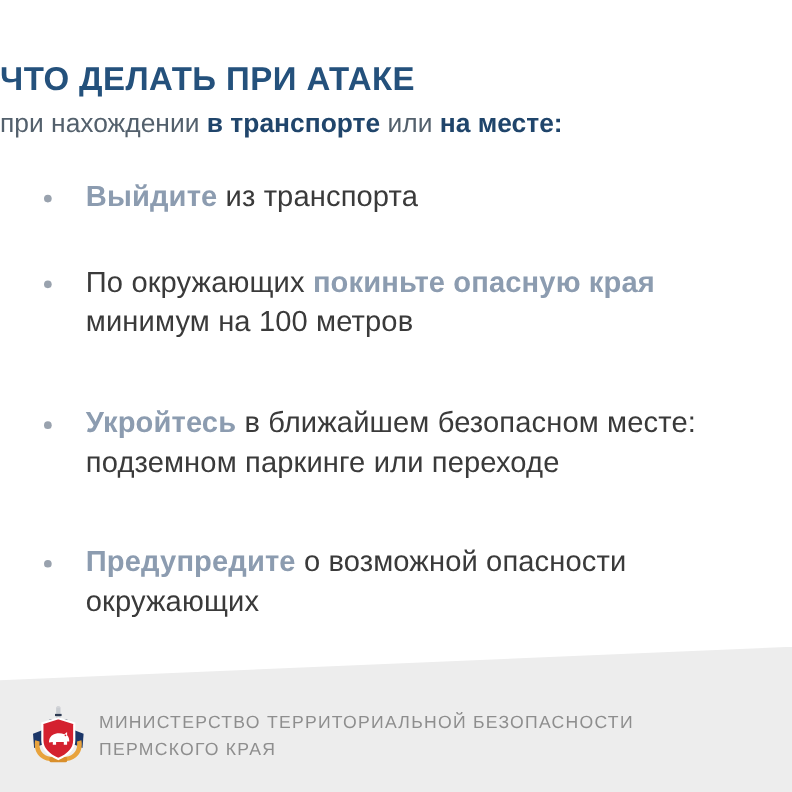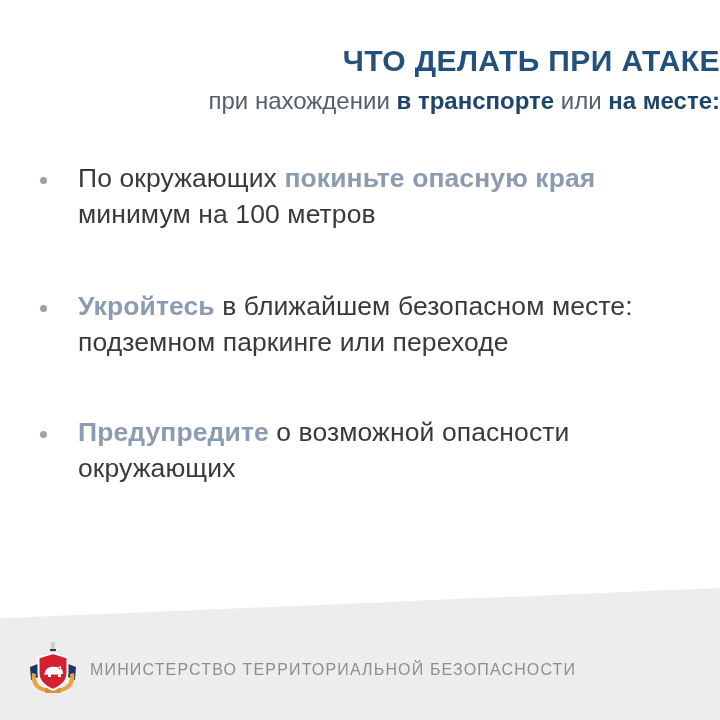--- a/index.html
+++ b/index.html
@@ -26,24 +26,24 @@
     bottom: 0;
     height: 132px;
     background: #ededed;
     clip-path: polygon(0% 23%, 100% 0%, 100% 100%, 0% 100%);
     z-index: 0;
   }
 
   
   .header {
     position: absolute;
-    top: 44px;
+    top: 56px;
     left: 0;
     width: 720px;
-    text-align: right;
+    text-align: left;
     z-index: 2;
   }
   .title {
     font-size: 30px;
     font-weight: 700;
     color: #24517c;
     letter-spacing: 0.4px;
     line-height: 1.12;
     margin: 0;
     white-space: nowrap;
@@ -139,20 +139,24 @@
   <div class="header">
     <h1 class="title">ЧТО ДЕЛАТЬ ПРИ АТАКЕ</h1>
 
     <p class="subtitle">
       <span>при нахождении </span><span class="em">в транспорте</span><span> или </span><span class="em">на месте:</span>
     </p>
   </div>
 
   <div class="list">
 
+    <div class="bullet b1">
+      <span class="dot"></span>
+      <div class="btext"><span class="hl">Выйдите</span><span> из транспорта</span></div>
+    </div>
 
     <div class="bullet b2">
       <span class="dot"></span>
       <div class="btext"><span>По окружающих </span><span class="hl">покиньте опасную края</span><span> минимум на 100 метров</span></div>
     </div>
 
     <div class="bullet b3">
       <span class="dot"></span>
       <div class="btext"><span class="hl">Укройтесь</span><span> в ближайшем безопасном месте: подземном паркинге или переходе</span></div>
     </div>
@@ -191,16 +195,17 @@
                C69 56 70 60 70 64 L66 64 L66 70 L60 70 L60 65 L46 65 L46 70
                L40 70 L40 65 Z" fill="#ffffff"></path>
 
       <circle cx="63" cy="53" r="1.6" fill="#d4212f"></circle>
 
       <rect x="44" y="14" width="12" height="4" fill="#2d3a52"></rect>
     </svg>
 
     <div class="footer-text">
       <span class="fl">Министерство территориальной безопасности</span>
+      <span class="fl">Пермского края</span>
     </div>
   </div>
 
 </div>
 
 </body></html>

